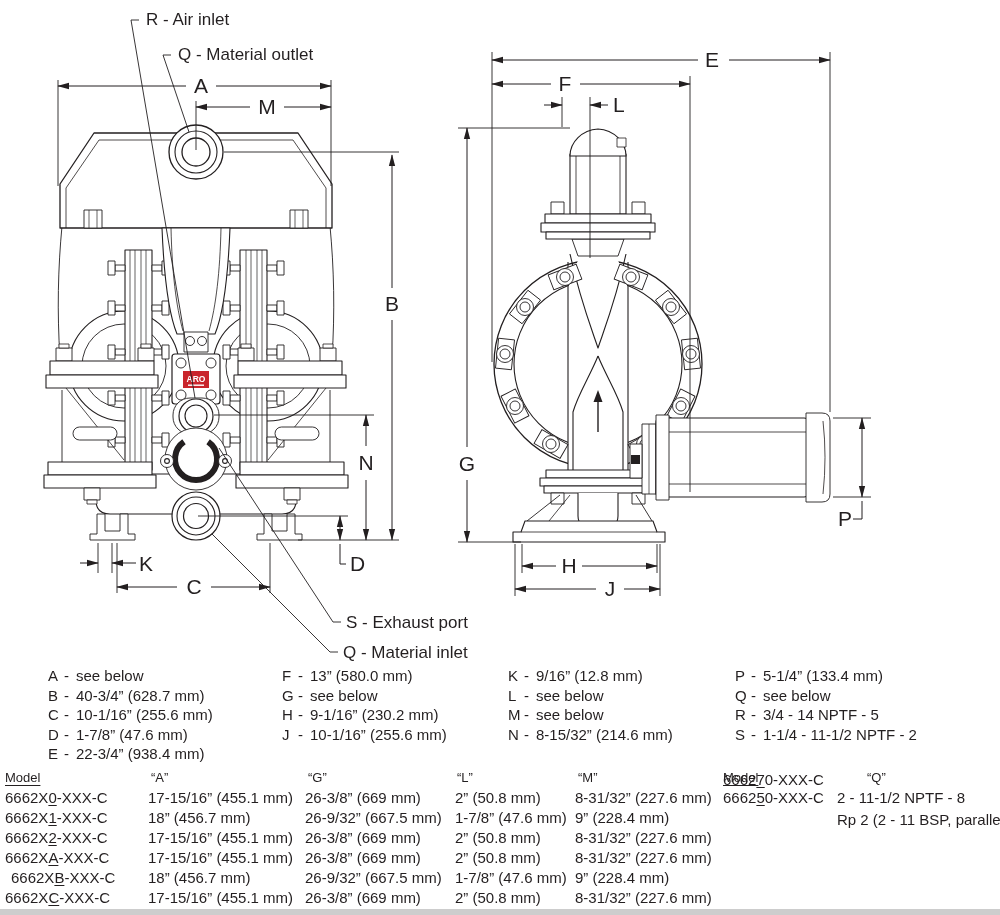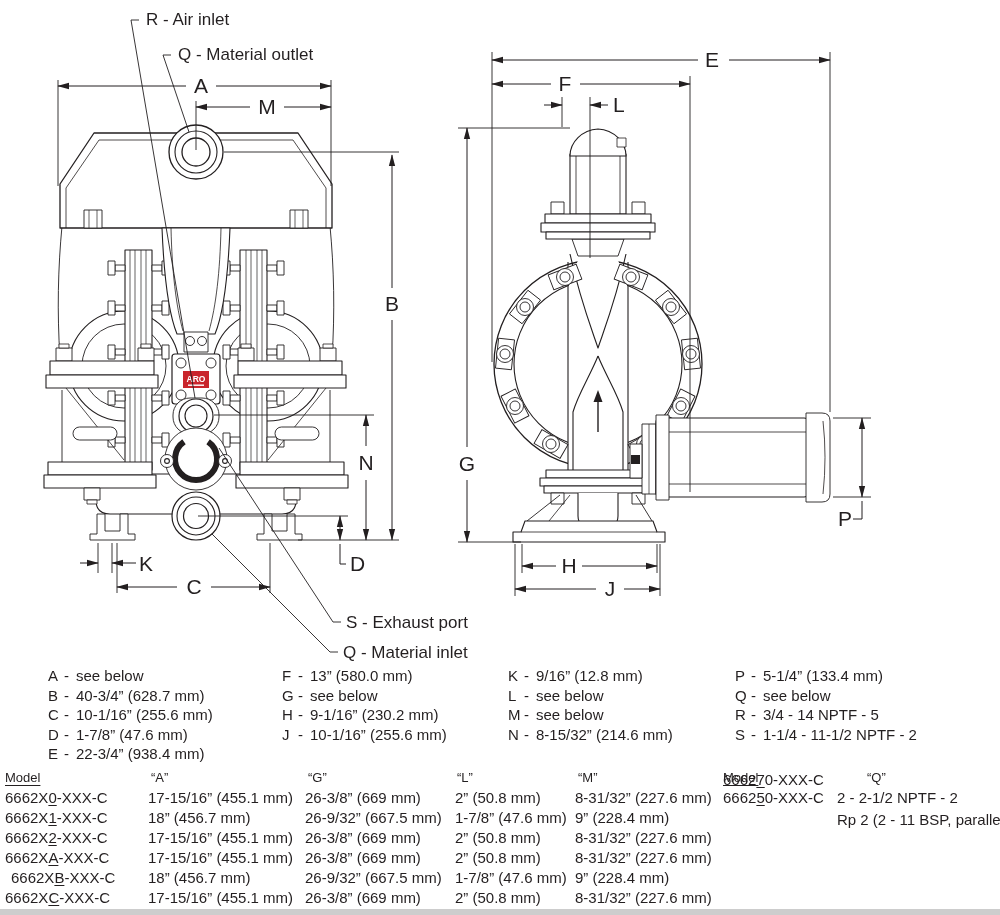--- a/index.html
+++ b/index.html
@@ -465,21 +465,21 @@
     <div class="cell" style="left:455px;top:889px">2” (50.8 mm)</div>
     <div class="cell" style="left:575px;top:889px">8-31/32” (227.6 mm)</div>
   </div>
 </div>
 
 <div>
   <div class="th model" style="left:723px;top:770px">Model</div>
   <div class="th" style="left:867px;top:770px">“Q”</div>
   <div>
     <div class="cell" style="left:723px;top:789px"><span>6662</span><span class="u">5</span><span>0-XXX-C</span></div>
-    <div class="cell" style="left:837px;top:789px">2 - 2-1/2 NPTF - 2</div>
+    <div class="cell" style="left:837px;top:789px">2 - 11-1/2 NPTF - 8</div>
   </div>
   <div>
     <div class="cell" style="left:723px;top:771px"><span>6662</span><span class="u">7</span><span>0-XXX-C</span></div>
     <div class="cell" style="left:837px;top:811px">Rp 2 (2 - 11 BSP, parallel)</div>
   </div>
 </div>
 
 <div class="cutline"></div>
 
 </div>

